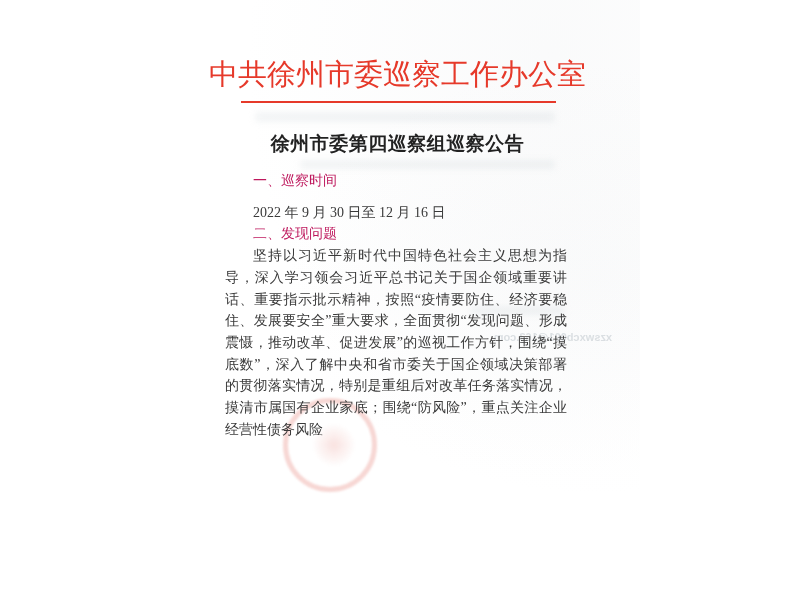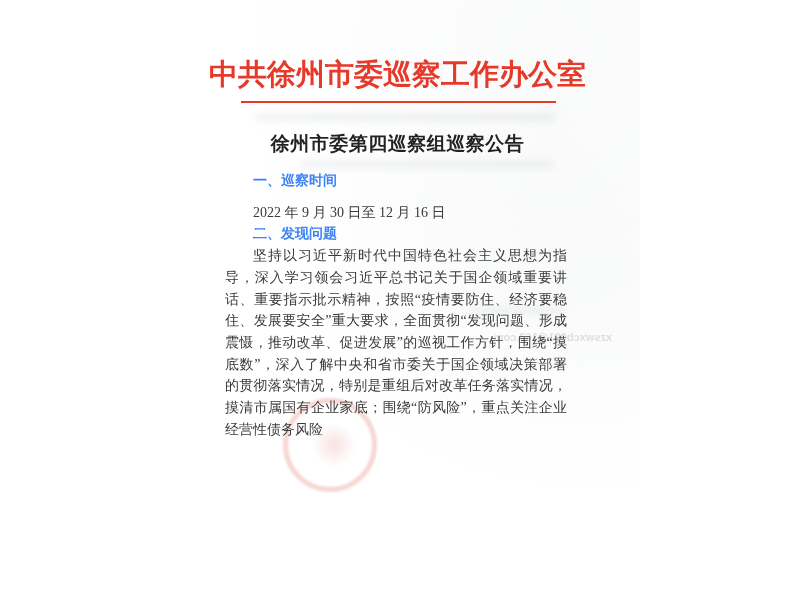--- a/index.html
+++ b/index.html
@@ -21,21 +21,21 @@
   
   .paper-texture{
     position:absolute;left:190px;top:0;width:450px;height:560px;
     background:
       radial-gradient(ellipse at 80% 10%, rgba(205,210,215,0.10), transparent 60%),
       radial-gradient(ellipse at 90% 50%, rgba(205,210,215,0.07), transparent 55%);
   }
   .org-title{
     position:absolute;left:190px;top:55px;width:415px;
     text-align:center;
-    font-size:29px;font-weight:bold;
+    font-size:29px;font-weight:normal;
     color:var(--accent-red);
     letter-spacing:0px;
     white-space:nowrap;
   }
   .red-rule{
     position:absolute;left:241px;top:101px;width:315px;height:2px;
     background:var(--accent-red);
   }
   .doc-title{
     position:absolute;left:190px;top:131px;width:415px;
@@ -48,22 +48,22 @@
   }
   .body-text{
     position:absolute;left:225px;top:170px;width:342px;
     font-size:14px;line-height:21.7px;
     color:var(--text-color);
     text-align:justify;
   }
   .body-text p{text-indent:2em;}
   .sec-heading{
     text-indent:2em;
-    font-weight:bold;
-    color:#3b82f6;
+    font-weight:normal;
+    color:#be185d;
   }
   .date-line{text-indent:2em;margin-top:10px;}
   .seal{
     position:absolute;left:283px;top:398px;width:94px;height:94px;
     border:5px solid var(--seal-red);
     border-radius:50%;
     filter:blur(1.2px);
   }
   .seal-inner{
     position:absolute;left:24px;top:20px;width:44px;height:44px;

